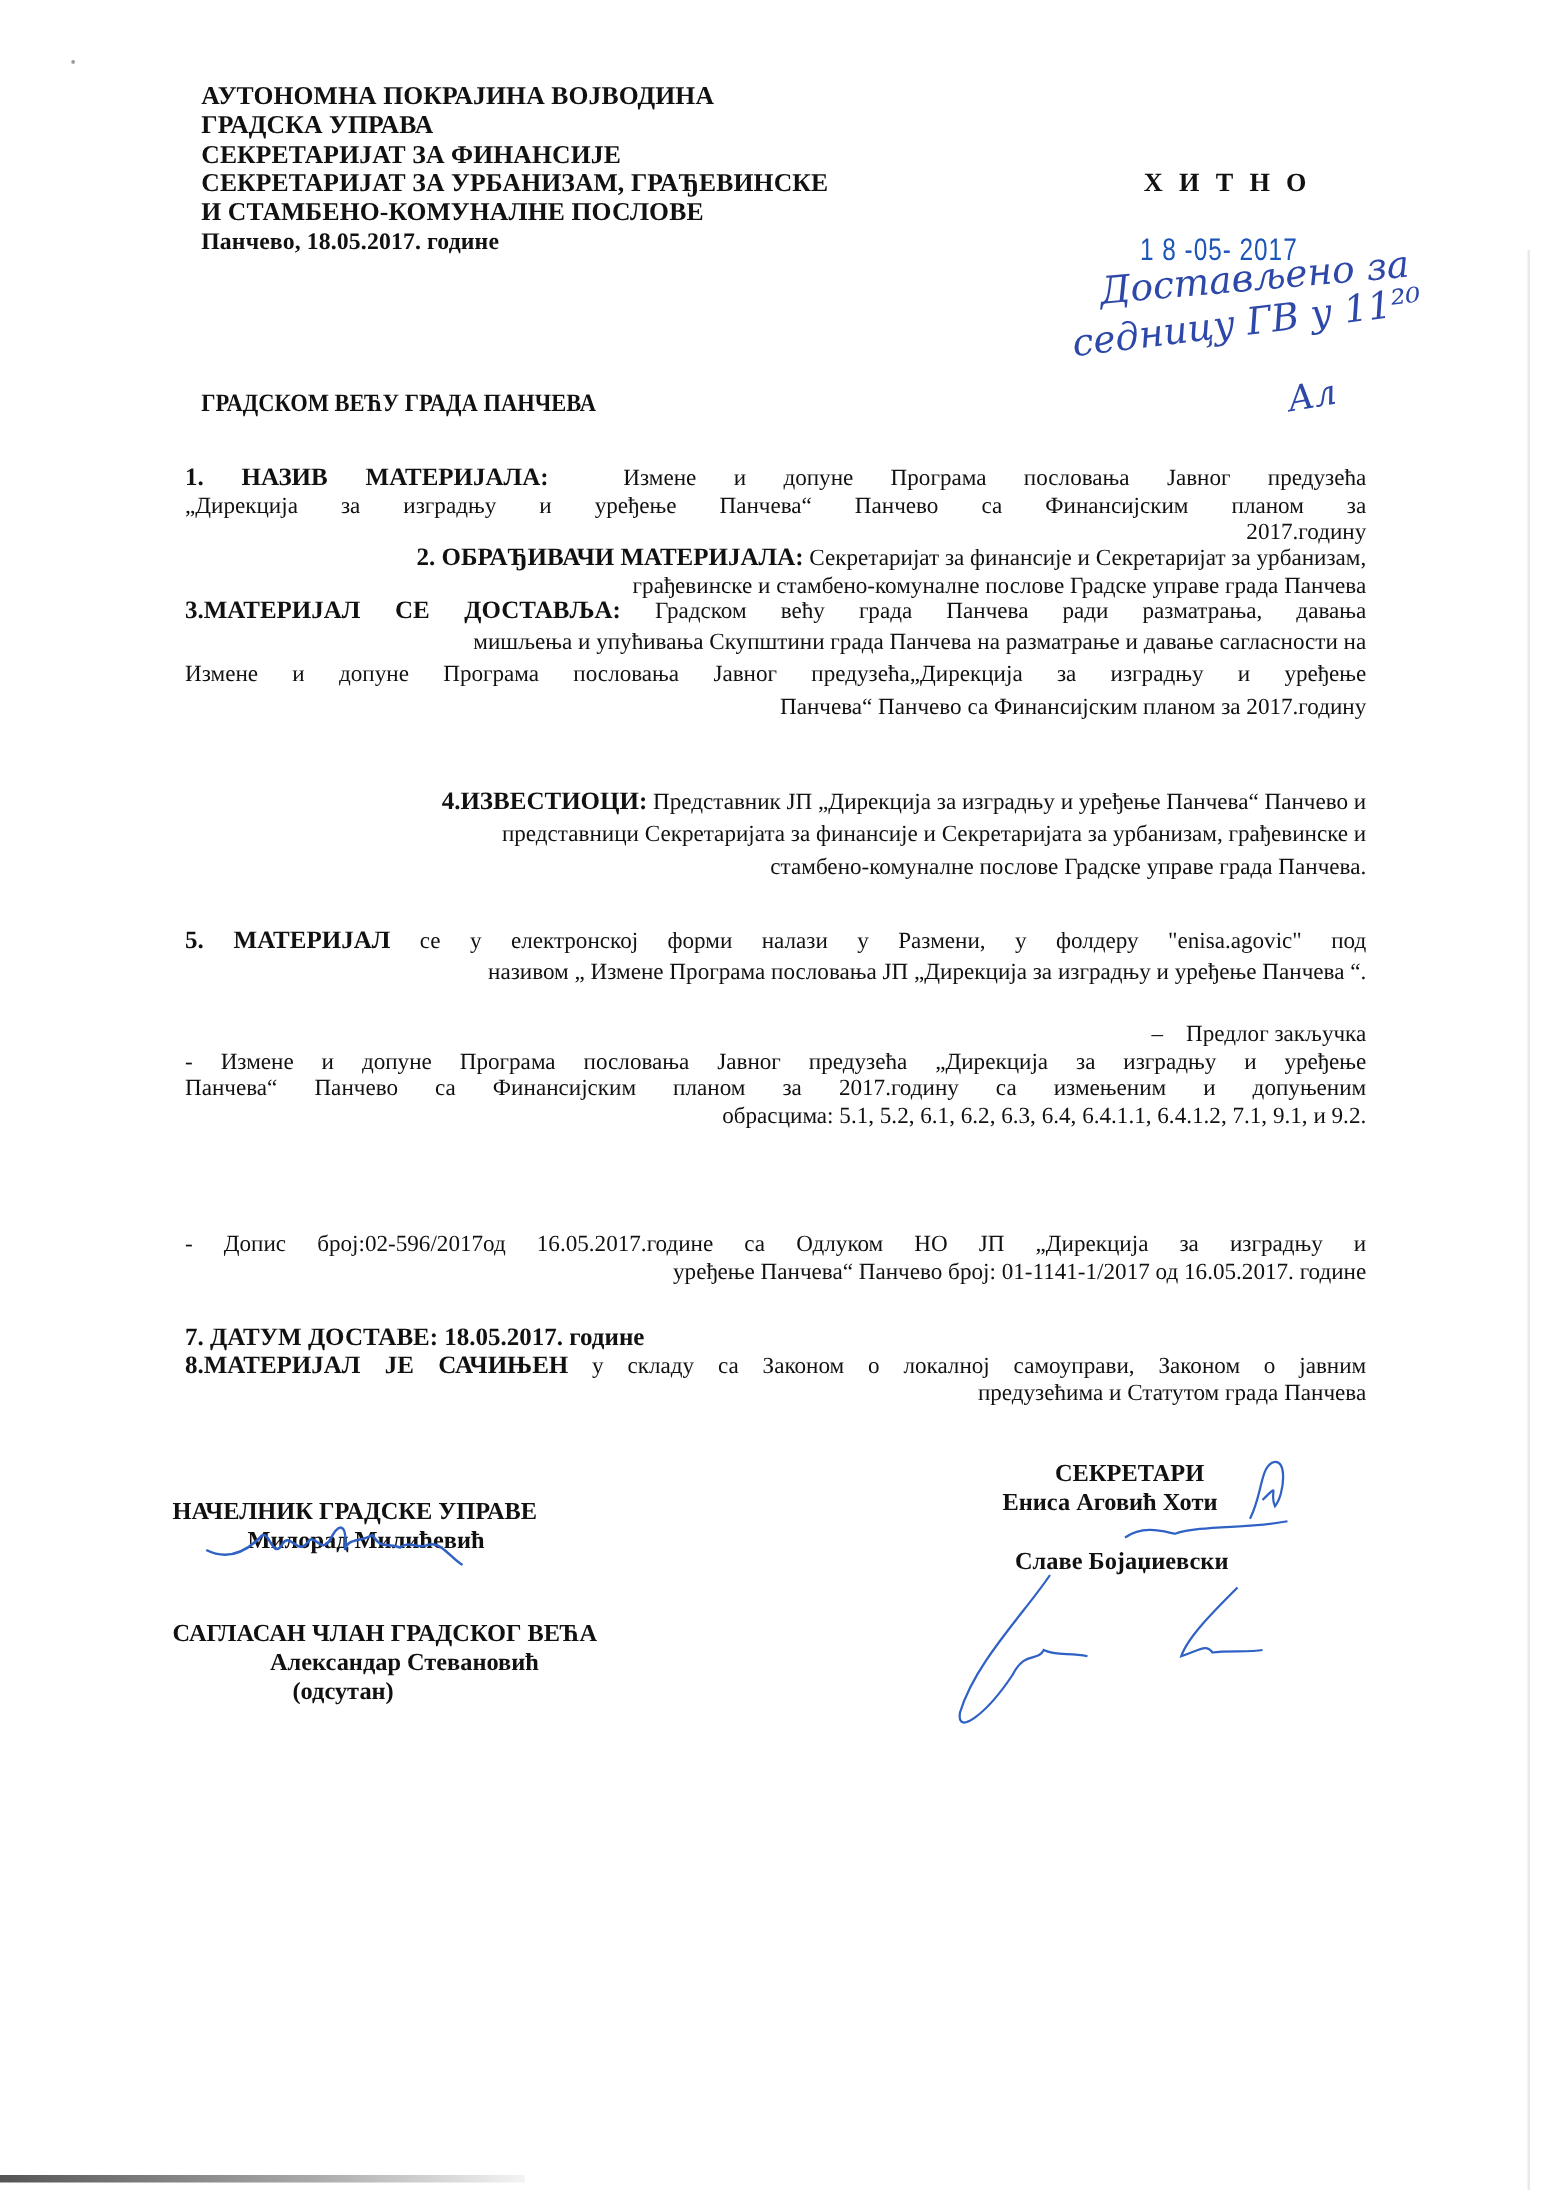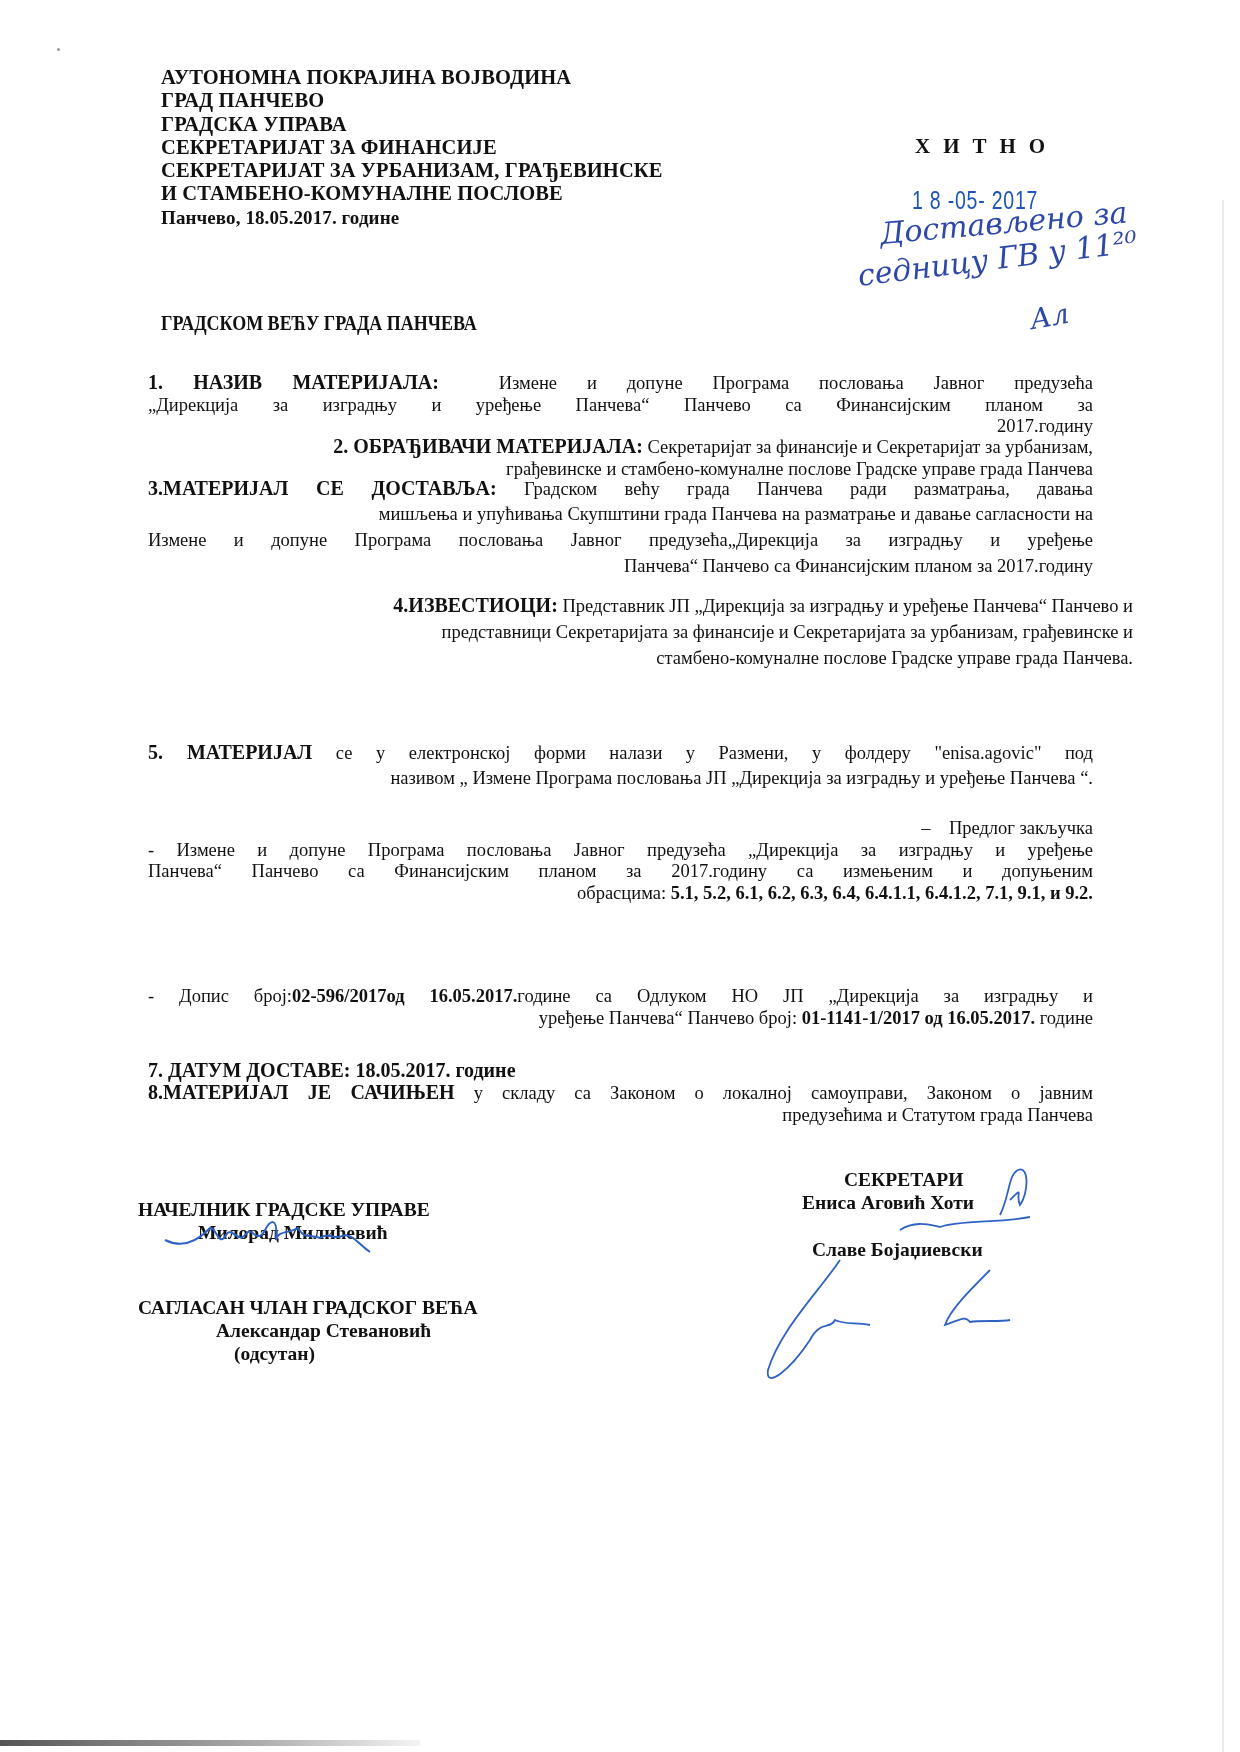--- a/index.html
+++ b/index.html
@@ -1,21 +1,21 @@
 <!DOCTYPE html>
 <html><head>
 <meta charset="utf-8">
 <style>
   html, body { margin: 0; padding: 0; background: #ffffff; }
   body {
     width: 1240px; height: 1752px; position: relative; overflow: hidden;
     font-family: "Liberation Serif", "DejaVu Serif", serif; color: #111;
   }
   .abs { position: absolute; }
-  .b { font-weight: bold; }
+  .b { font-weight: normal; }
   .hdr { left: 161px; top: 66px; font-size: 20.5px; line-height: 23.3px; font-weight: bold; letter-spacing: 0.1px; }
   .hdr div { white-space: nowrap; }
   .hdr .place { font-size: 19px; }
   .urgent { left: 915px; top: 134px; font-size: 21px; font-weight: bold; letter-spacing: 13px; }
   .stamp { left: 912px; top: 186px; font-family: "Liberation Sans", "DejaVu Sans", sans-serif; color: #1c55b8; font-size: 25px; transform: scaleX(0.78); transform-origin: left; letter-spacing: 1px; }
   .hand { color: #2d48a8; font-family: "DejaVu Serif", serif; font-style: italic; }
   .hand1 { left: 880px; top: 216px; font-size: 30px; transform: rotate(-5deg); transform-origin: left; }
   .hand2 { left: 858px; top: 258px; font-size: 30px; transform: rotate(-7deg); transform-origin: left; }
   .hand3 { left: 1030px; top: 300px; font-size: 28px; transform: rotate(-10deg); }
   .addressee { left: 161px; top: 312px; font-size: 20px; font-weight: bold; transform: scaleX(0.9); transform-origin: left; }
@@ -31,21 +31,20 @@
   .dot { left: 57px; top: 48px; width: 3px; height: 3px; background: #999; border-radius: 50%; }
   .dash-item { padding-left: 44px; }
 </style>
 </head>
 <body>
 
 <div class="abs dot"></div>
 
 <div class="abs hdr">
   <div>АУТОНОМНА  ПОКРАЈИНА  ВОЈВОДИНА</div>
-  <div>ГРАД  ПАНЧЕВО</div>
   <div>ГРАДСКА  УПРАВА</div>
   <div>СЕКРЕТАРИЈАТ ЗА ФИНАНСИЈЕ</div>
   <div>СЕКРЕТАРИЈАТ  ЗА  УРБАНИЗАМ, ГРАЂЕВИНСКЕ</div>
   <div>И СТАМБЕНО-КОМУНАЛНЕ ПОСЛОВЕ</div>
   <div class="place">Панчево, 18.05.2017. године</div>
 </div>
 
 <div class="abs urgent">ХИТНО</div>
 <div class="abs stamp">1 8 -05- 2017</div>
 <div class="abs hand hand1">Достављено за</div>
@@ -65,21 +64,21 @@
   <span class="ln">грађевинске и стамбено-комуналне послове Градске управе града Панчева</span>
 </div>
 
 <div class="abs para" style="top:478px;">
   <span class="just"><span class="sec-head">3.МАТЕРИЈАЛ  СЕ  ДОСТАВЉА:</span> <span>Градском већу града Панчева ради разматрања, давања</span></span>
   <span class="ln" style="line-height:26px">мишљења и упућивања Скупштини града Панчева на разматрање и давање сагласности на</span>
   <span class="just" style="line-height:26px">Измене и допуне Програма пословања Јавног предузећа„Дирекција за изградњу и уређење</span>
   <span class="ln" style="line-height:26px">Панчева“ Панчево са Финансијским планом за 2017.годину</span>
 </div>
 
-<div class="abs para" style="top:592px; line-height:26px;margin-left:40px;">
+<div class="abs para" style="top:628px; line-height:26px;">
   <span class="ln"><span class="sec-head">4.ИЗВЕСТИОЦИ:</span> <span>Представник ЈП „Дирекција за изградњу и уређење Панчева“ Панчево  и</span></span>
   <span class="ln">представници  Секретаријата за финансије и  Секретаријата за урбанизам, грађевинске и</span>
   <span class="ln">стамбено-комуналне послове Градске управе града Панчева.</span>
 </div>
 
 <div class="abs para" style="top:740px; line-height:25px;">
   <span class="just"><span class="sec-head">5. МАТЕРИЈАЛ</span> <span>се у електронској форми налази у Размени, у фолдеру "enisa.agovic" под</span></span>
   <span class="ln">називом „ Измене Програма пословања ЈП „Дирекција за изградњу и уређење Панчева “.</span>
 </div>
 

